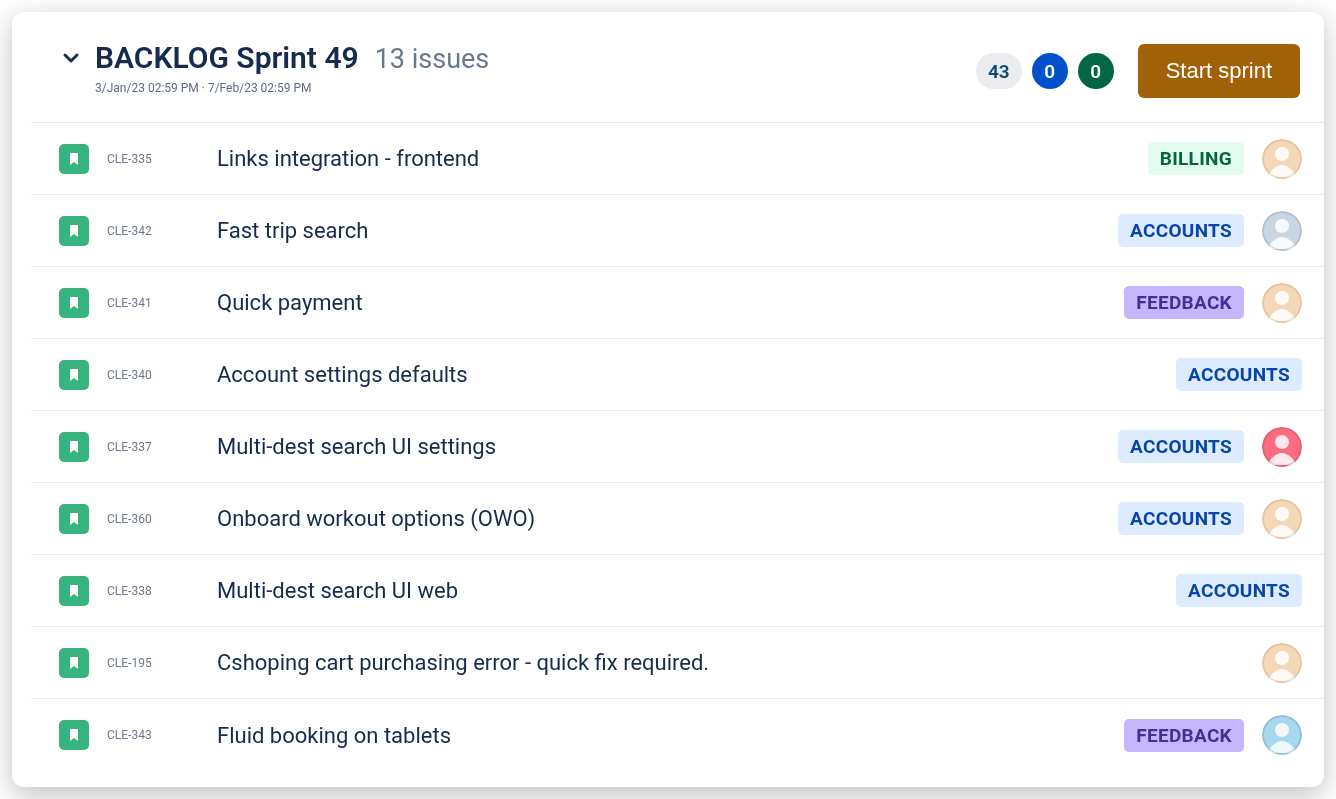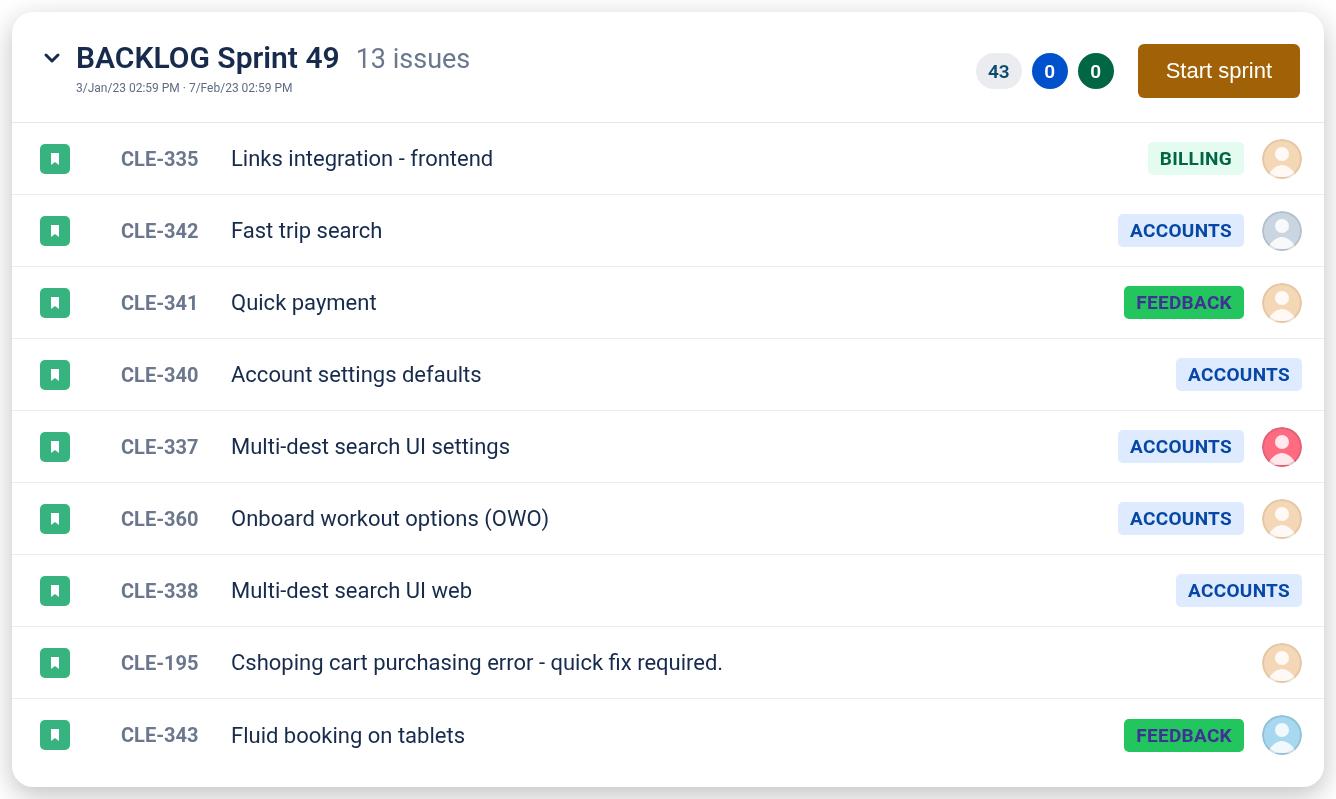--- a/index.html
+++ b/index.html
@@ -8,25 +8,26 @@
     background: #fff;
     color: #172B4D;
     width: 1336px;
     height: 799px;
     padding: 12px;
   }
   .panel {
     width: 100%;
     height: 100%;
     background: #fff;
-    border-radius: 21px;
+    border-radius: 12px;
     box-shadow: 0 8px 28px rgba(0,0,0,0.25);
     overflow: hidden;
     display: flex;
     flex-direction: column;
+    padding-left: 19px;
   }
   .header {
     display: flex;
     align-items: flex-start;
     justify-content: space-between;
     padding: 28px 24px 24px 30px;
   }
   .header-left {
     display: flex;
     align-items: flex-start;
@@ -105,45 +106,44 @@
   .story-icon {
     width: 30px; height: 30px;
     background: #36B37E;
     border-radius: 5px;
     display: flex;
     align-items: center;
     justify-content: center;
     flex-shrink: 0;
   }
   .issue-key {
-    font-size: 20px;
-    font-weight: 700;
+    font-size: 12px;
+    font-weight: 400;
     color: #6B778C;
     min-width: 92px;
-    margin-left: 33px;
   }
   .issue-title {
     font-size: 22px;
     color: #172B4D;
     flex: 1;
     white-space: nowrap;
     overflow: hidden;
     text-overflow: ellipsis;
   }
   .tag {
     font-size: 19px;
     font-weight: 700;
     padding: 5px 12px;
     border-radius: 5px;
     letter-spacing: 0.3px;
     margin-left: 30px;
   }
   .tag.billing  { background: #E3FCEF; color: #006644; }
   .tag.accounts { background: #DEEBFF; color: #0747A6; }
-  .tag.feedback { background: #22c55e; color: #403294; }
+  .tag.feedback { background: #c4b5fd; color: #403294; }
   .avatar {
     width: 40px; height: 40px;
     border-radius: 50%;
     flex-shrink: 0;
   }
 </style>
 </head>
 <body>
 
 <div class="panel">

